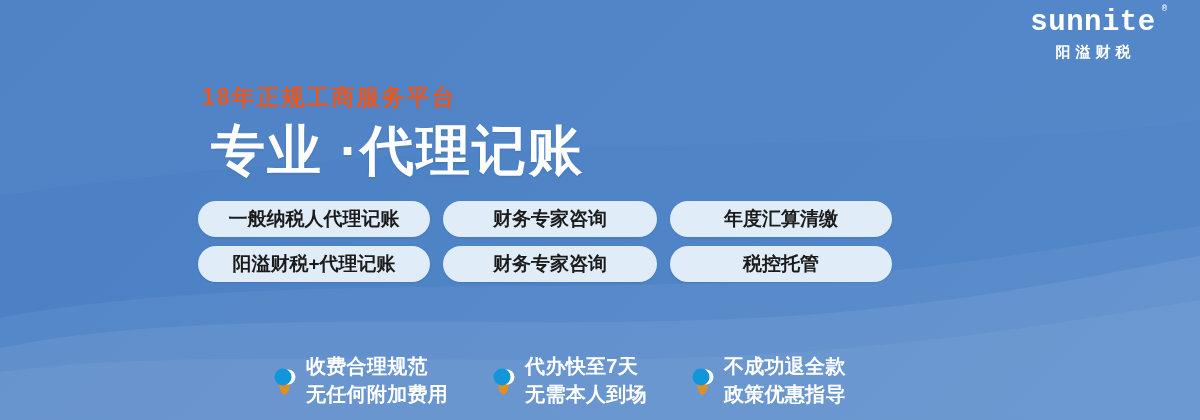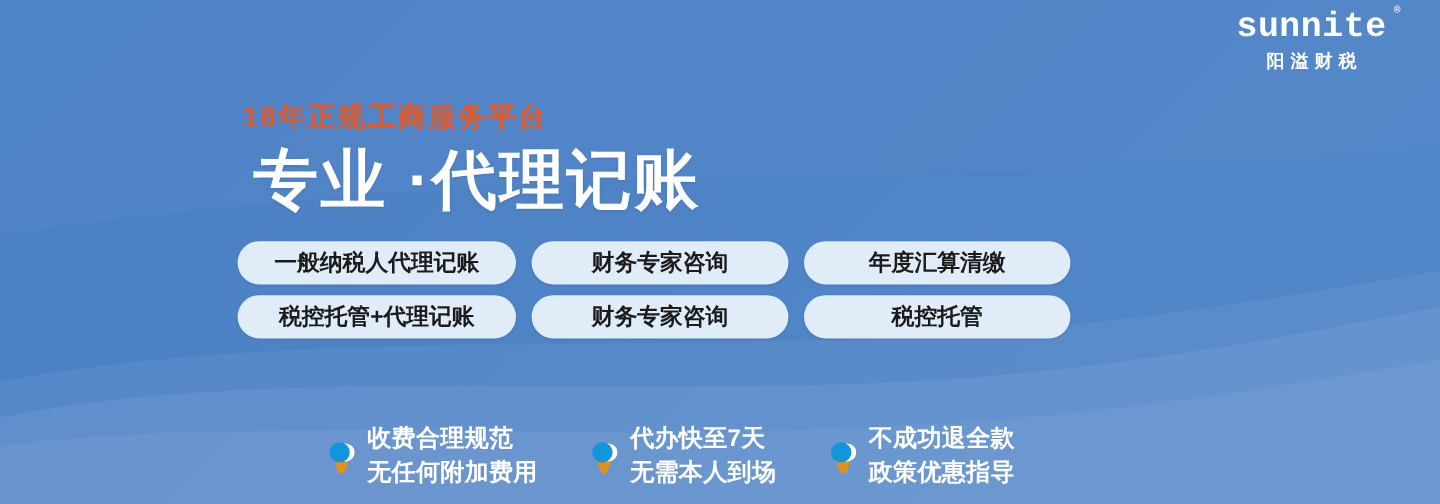--- a/index.html
+++ b/index.html
@@ -175,21 +175,21 @@
     <div class="headline">专业 ·代理记账</div>
   </div>
 
   <div class="tags">
     <div class="tag-row">
       <div class="tag w1">一般纳税人代理记账</div>
       <div class="tag w2">财务专家咨询</div>
       <div class="tag w3">年度汇算清缴</div>
     </div>
     <div class="tag-row">
-      <div class="tag w1">税控托管+代理记账</div>
+      <div class="tag w1">阳溢财税+代理记账</div>
       <div class="tag w2">财务专家咨询</div>
       <div class="tag w3">税控托管</div>
     </div>
   </div>
 
   <div class="features">
 
     <div class="feature">
       <span class="feature-icon">
         <svg viewBox="0 0 25 32" width="25" height="32">

